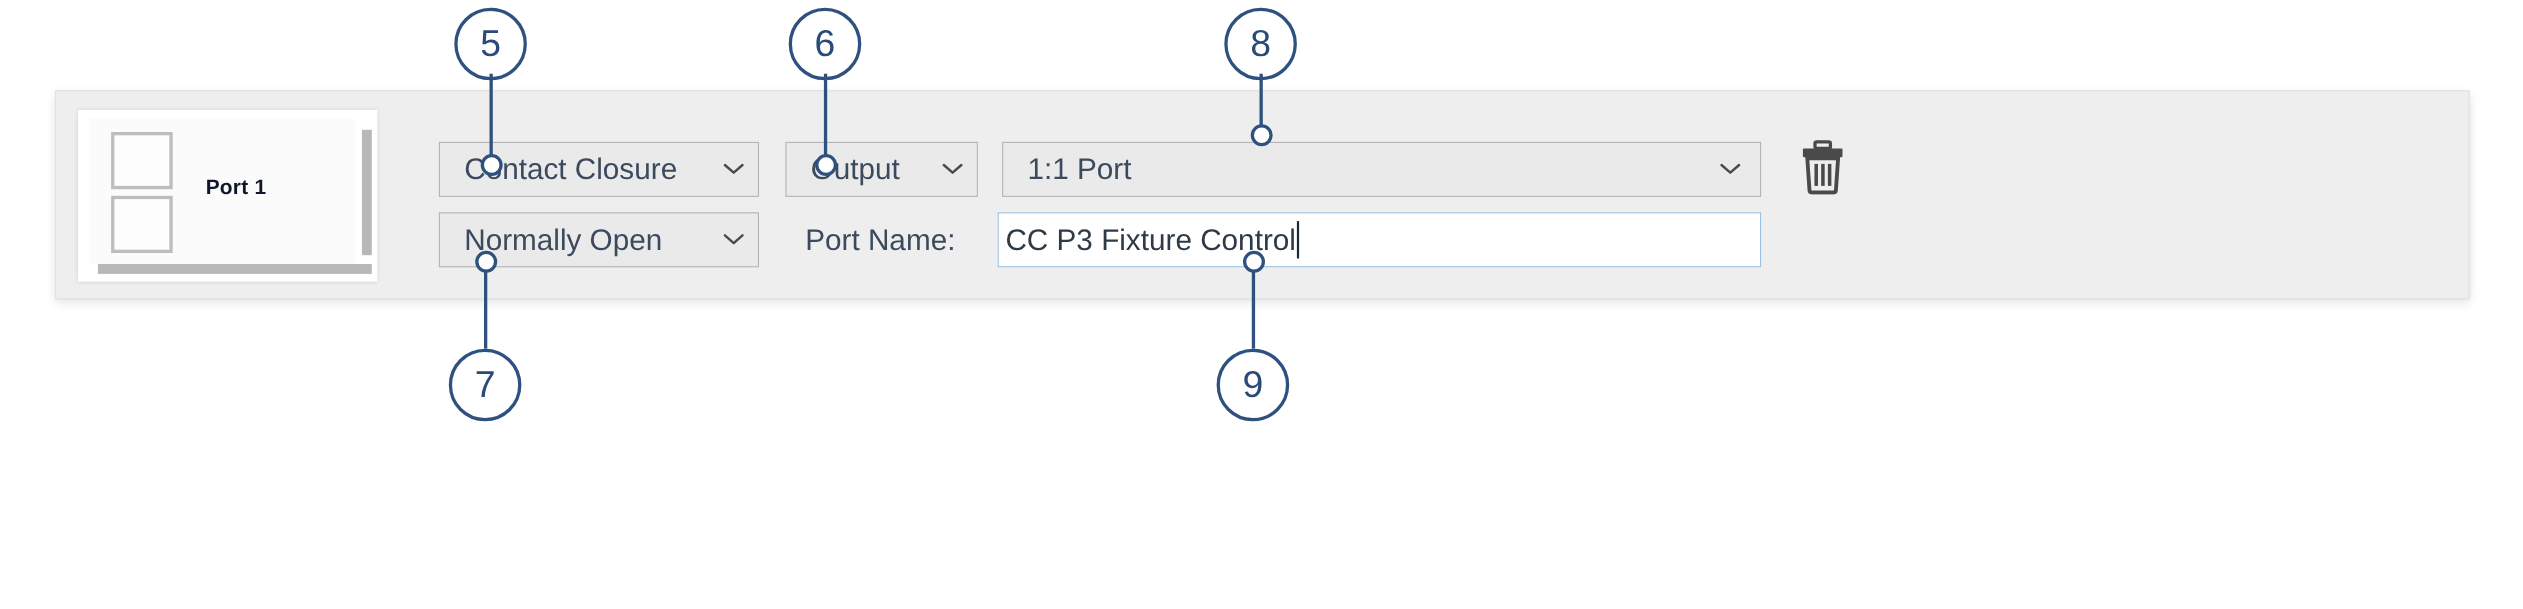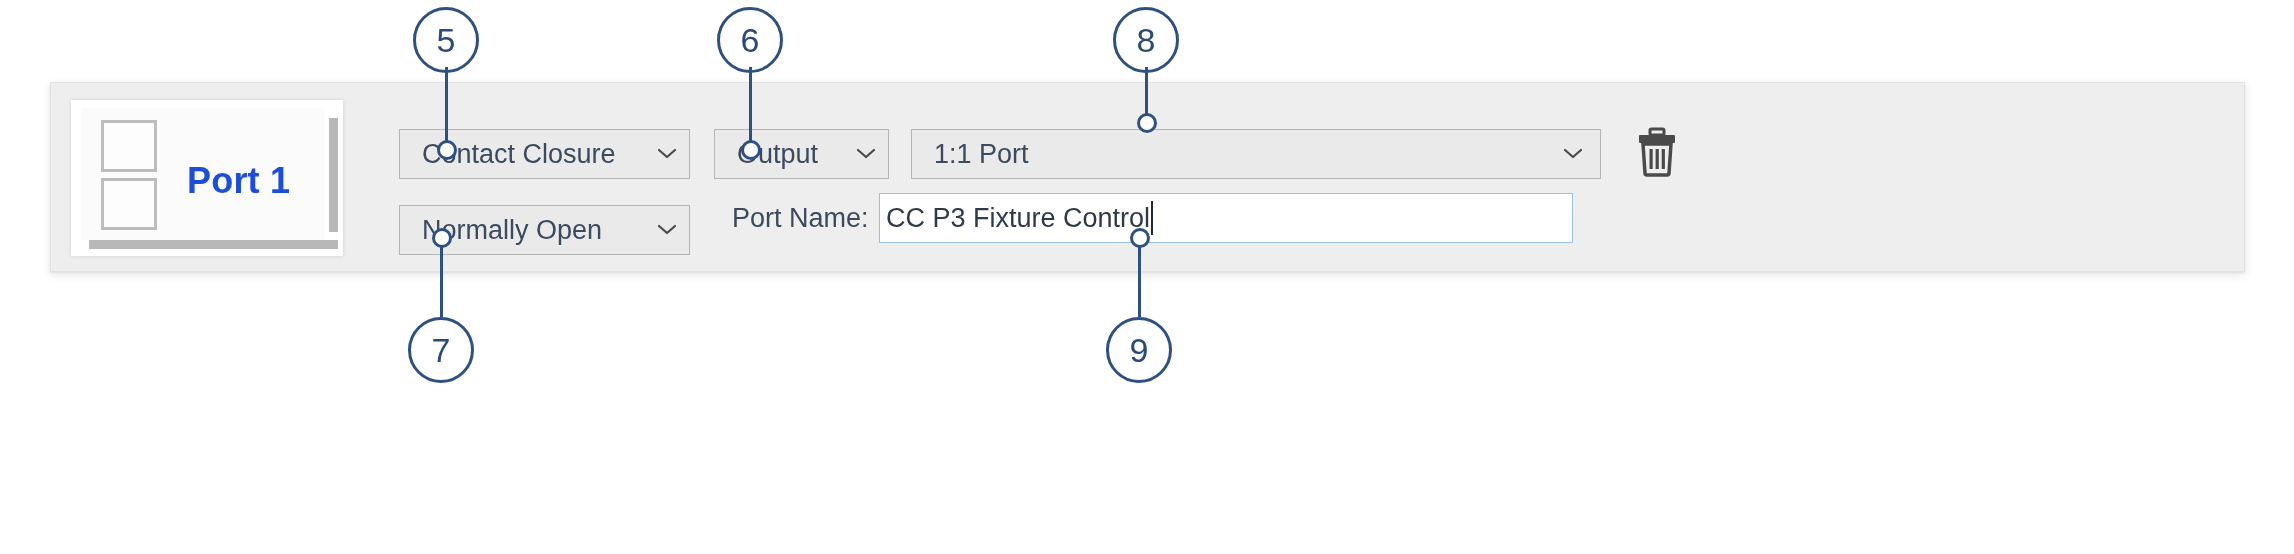--- a/index.html
+++ b/index.html
@@ -105,23 +105,23 @@
     border: 3px solid #bdbdbd;
     background: #fdfdfd;
     box-sizing: border-box;
   }
   #terminal-top    { top: 12px; }
   #terminal-bottom { top: 70px; }
   #port-label {
     position: absolute;
     left: 106px;
     top: 52px;
-    font-size: 36px;
+    font-size: 19px;
     font-weight: bold;
-    color: #1d4ed8;
+    color: #0f172a;
     font-family: "Liberation Sans", sans-serif;
     letter-spacing: 0.2px;
   }
   
   #port-edge-right {
     position: absolute;
     left: 258px;
     top: 18px;
     width: 9px;
     height: 114px;
@@ -163,21 +163,21 @@
     line-height: 1;
   }
   .chev svg { display: block; margin: 0 auto; }
 
   #sel-type {
     left: 348px; top: 46px;
     width: 291px; height: 50px;
   }
   #sel-state {
     left: 348px; top: 110px;
-    width: 291px; height: 50px; margin-top: 12px;
+    width: 291px; height: 50px;
   }
   #sel-direction {
     left: 663px; top: 46px;
     width: 175px; height: 50px;
   }
   #sel-mode {
     left: 860px; top: 46px;
     width: 690px; height: 50px;
   }
   #sel-mode .chev { width: 54px; }
@@ -188,21 +188,21 @@
     left: 668px;
     top: 120px;
     font-size: 27px;
     color: #3c4a5e;
     font-family: "Liberation Sans", sans-serif;
     white-space: nowrap;
     margin-left: 13px;
   }
   #port-name-input {
     position: absolute;
-    left: 828px;
+    left: 856px;
     top: 110px;
     width: 694px;
     height: 50px;
     background: #ffffff;
     border: 1px solid #9cc0e0;
     box-sizing: border-box;
     display: flex;
     align-items: center;
     font-size: 27px;
     color: #2f3a48;

